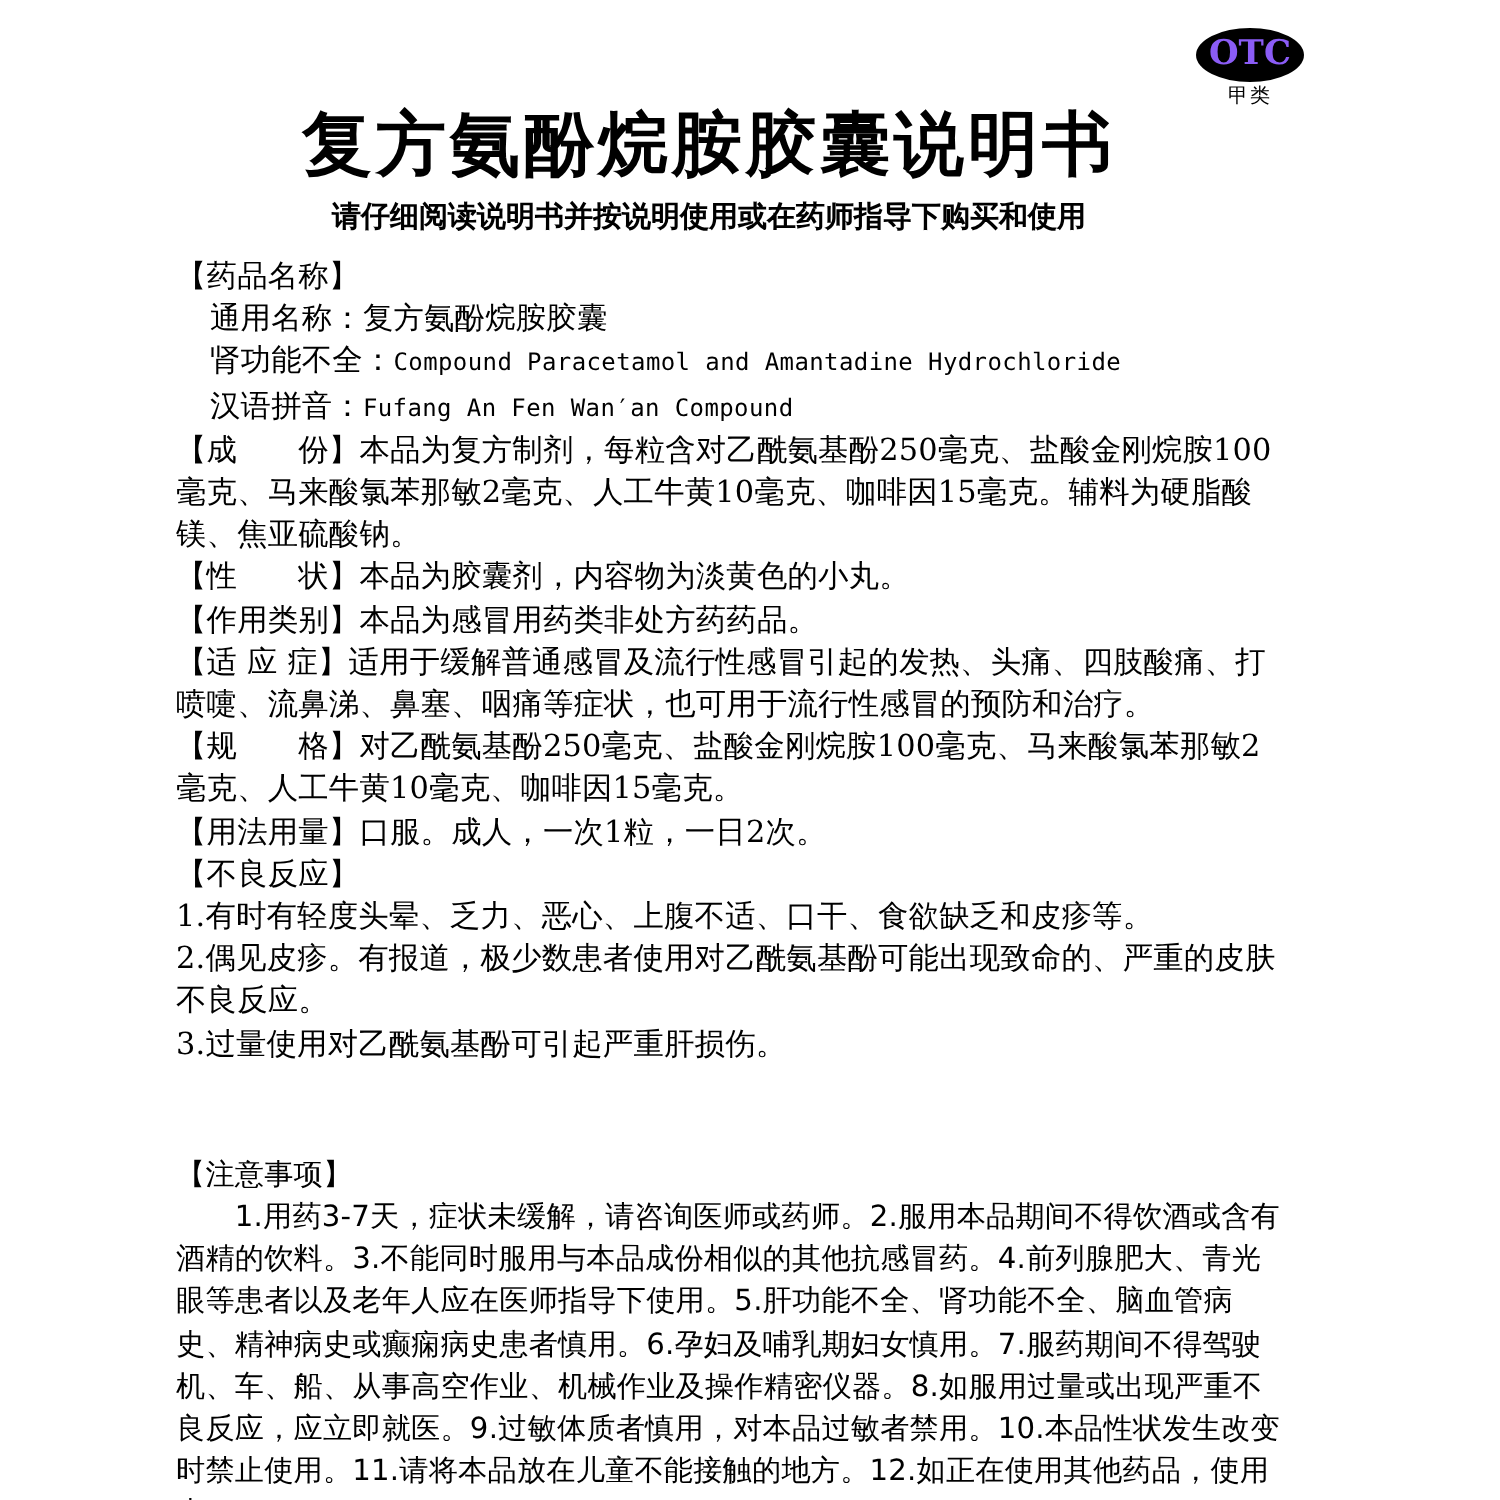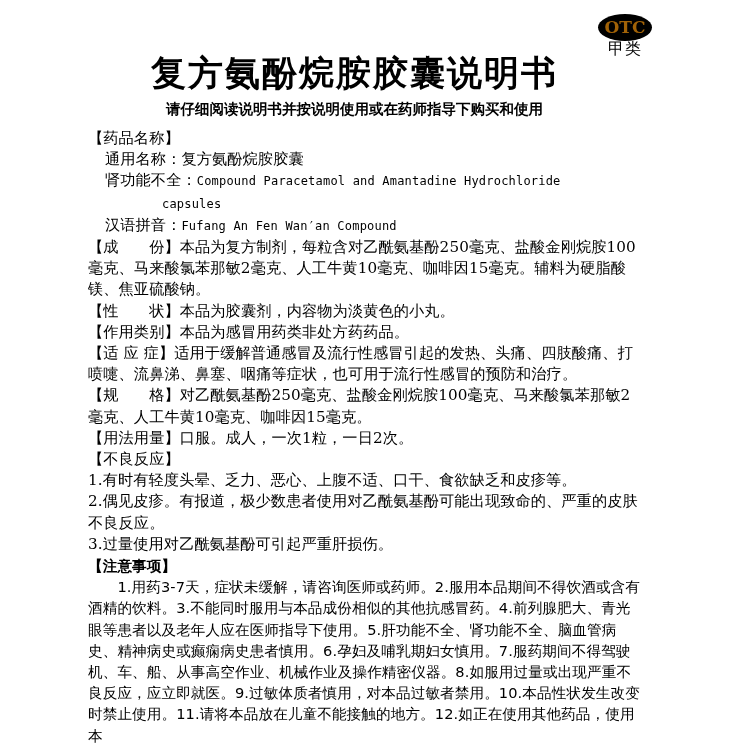--- a/index.html
+++ b/index.html
@@ -22,32 +22,32 @@
     top: 14px;
     right: 98px;
     width: 54px;
     text-align: center;
   }
   #otc-badge .otc-ellipse {
     width: 54px;
     height: 27px;
     border-radius: 50%;
     background: #000000;
-    color: #a16207;
+    color: #8b5cf6;
     font-family: "DejaVu Serif", "Liberation Serif", serif;
     font-weight: bold;
     font-size: 17px;
     line-height: 27px;
     letter-spacing: 0px;
     text-align: center;
   }
   #otc-badge .otc-class {
     margin-top: 1px;
     font-family: "DejaVu Sans", "Liberation Sans", sans-serif;
-    font-size: 16px;
+    font-size: 10px;
     line-height: 13px;
     letter-spacing: 1px;
     color: #000000;
   }
 
   
   #title-block {
     position: absolute;
     top: 52px;
     left: 0;
@@ -89,21 +89,22 @@
   }
   .blk.serif {
     font-family: "DejaVu Serif", "Liberation Serif", serif;
   }
   .blk.hei {
     font-family: "DejaVu Sans", "Liberation Sans", sans-serif;
     font-size: 14.6px;
     line-height: 21.2px;
   }
   .blk.hei.bold {
-    font-weight: bold;
+    font-weight: normal;
+    margin-top: 44px;
   }
   .blk.indent1 { padding-left: 17px; }
   .blk.indent2 { padding-left: 74px; }
 
   .mono {
     font-family: "DejaVu Sans Mono", "Liberation Mono", monospace;
     font-size: 12px;
     letter-spacing: 0.2px;
   }
 
@@ -122,21 +123,20 @@
 <div id="title-block">
   <div id="doc-title">复方氨酚烷胺胶囊说明书</div>
   <div id="doc-subtitle">请仔细阅读说明书并按说明使用或在药师指导下购买和使用</div>
 </div>
 
 <div id="insert-body">
 
   <div class="blk serif">【药品名称】</div>
   <div class="blk serif indent1"><span>通用名称：</span><span>复方氨酚烷胺胶囊</span></div>
   <div class="blk serif indent1"><span>肾功能不全：</span><span class="mono">Compound Paracetamol and Amantadine Hydrochloride</span></div>
-  <div class="blk serif indent2"><span class="mono">capsules</span></div>
   <div class="blk serif indent1"><span>汉语拼音：</span><span class="mono">Fufang An Fen Wan′an Compound</span></div>
 
   <div class="blk serif"><span class="label">【成　　份】</span><span>本品为复方制剂，每粒含对乙酰氨基酚250毫克、盐酸金刚烷胺100毫克、马来酸氯苯那敏2毫克、人工牛黄10毫克、咖啡因15毫克。辅料为硬脂酸镁、焦亚硫酸钠。</span></div>
 
   <div class="blk serif"><span class="label">【性　　状】</span><span>本品为胶囊剂，内容物为淡黄色的小丸。</span></div>
 
   <div class="blk serif"><span class="label">【作用类别】</span><span>本品为感冒用药类非处方药药品。</span></div>
 
   <div class="blk serif"><span class="label">【适 应 症】</span><span>适用于缓解普通感冒及流行性感冒引起的发热、头痛、四肢酸痛、打喷嚏、流鼻涕、鼻塞、咽痛等症状，也可用于流行性感冒的预防和治疗。</span></div>
 

